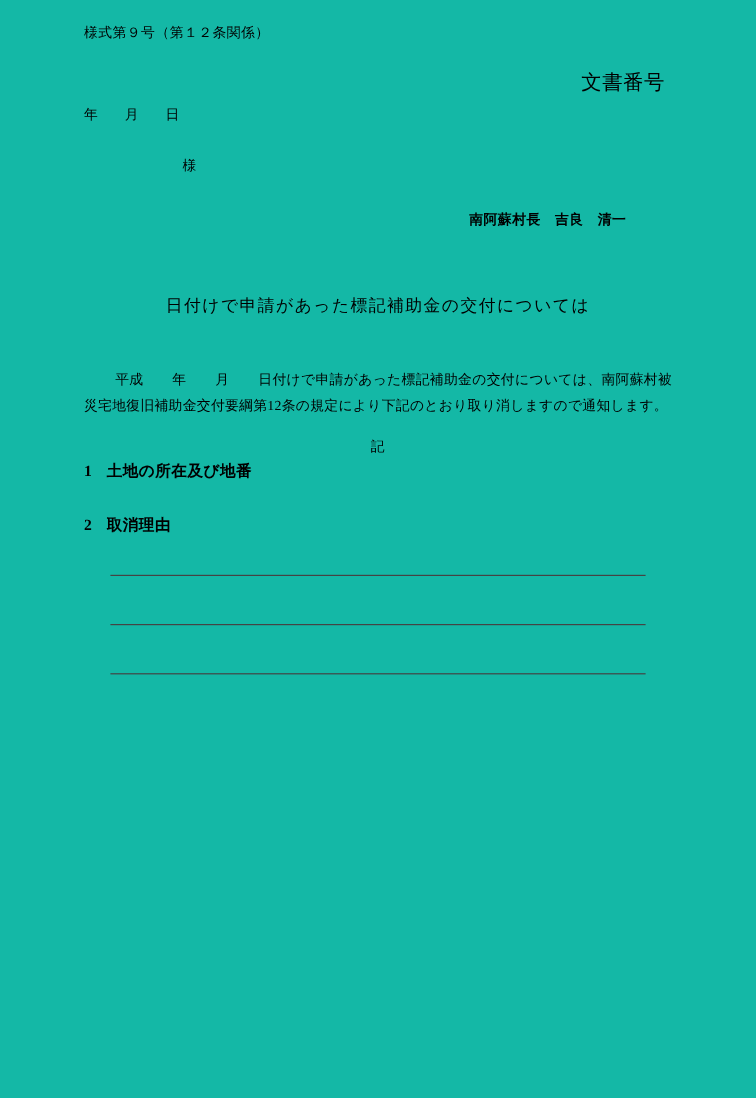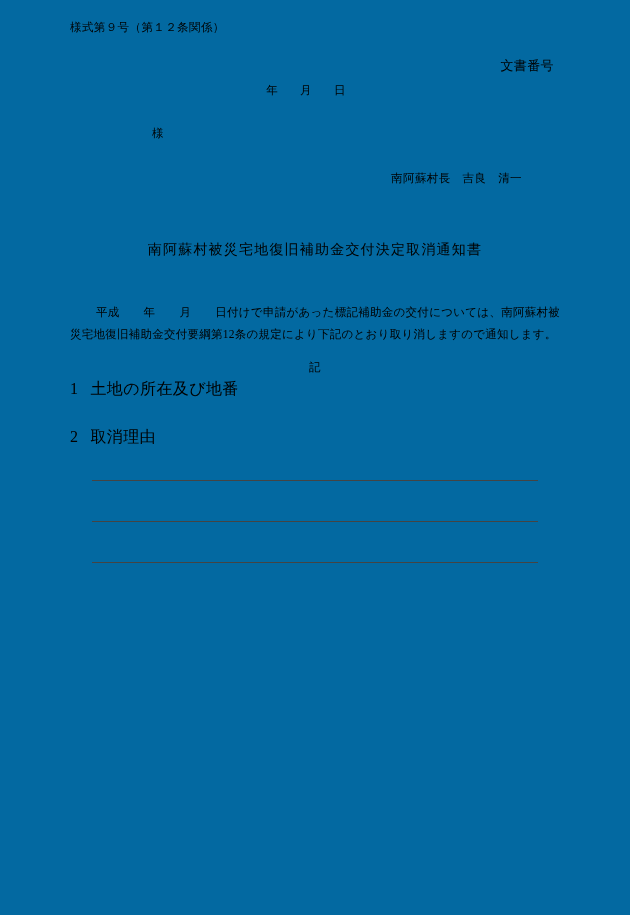--- a/index.html
+++ b/index.html
@@ -8,47 +8,47 @@
     background: #ffffff;
   }
   body {
     font-family: "Liberation Serif", "DejaVu Serif", serif;
     color: #000000;
   }
   .page {
     position: relative;
     width: 630px;
     height: 915px;
-    background: #0369a1;
+    background: #14b8a6;
     overflow: hidden;
   }
   .doc {
     position: absolute;
     left: 0;
     top: 0;
     width: 630px;
     height: 915px;
     box-sizing: border-box;
     padding: 18px 70px 0 70px;
   }
   .form-no {
     font-size: 11.5px;
     letter-spacing: 0.4px;
     margin: 0;
     padding-top: 2px;
   }
   .doc-no {
     text-align: right;
-    font-size: 13px;
+    font-size: 17px;
     letter-spacing: 0.4px;
     margin-top: 22px;
     padding-right: 6px;
   }
   .date-line {
-    text-align: center;
+    text-align: left;
     font-size: 11.5px;
     letter-spacing: 0.4px;
     margin-top: 8px;
     padding-right: 18px;
   }
   .date-line .gap {
     display: inline-block;
     width: 22px;
   }
   .addressee {
@@ -56,20 +56,21 @@
     letter-spacing: 0.4px;
     margin-top: 28px;
     padding-left: 82px;
   }
   .issuer {
     font-size: 11.5px;
     letter-spacing: 0.4px;
     margin-top: 30px;
     text-align: right;
     padding-right: 38px;
+    font-weight: bold;
   }
   .title {
     text-align: center;
     font-size: 14px;
     letter-spacing: 1.2px;
     margin-top: 55px;
   }
   .body-text {
     font-size: 11.5px;
     line-height: 1.95;
@@ -86,23 +87,24 @@
     display: inline-block;
     width: 24px;
   }
   .ki {
     text-align: center;
     font-size: 11.5px;
     letter-spacing: 0.4px;
     margin-top: 14px;
   }
   .item {
-    font-size: 16px;
+    font-size: 13px;
     letter-spacing: 0.4px;
     margin-top: 4px;
+    font-weight: bold;
   }
   .item .num-sp {
     display: inline-block;
     width: 12px;
   }
   .item-2 {
     margin-top: 27px;
   }
   .rules {
     margin-top: 32px;
@@ -129,21 +131,21 @@
     <div class="doc-no">文書番号</div>
 
     <div class="date-line">
       <span>年</span><span class="gap"></span><span>月</span><span class="gap"></span><span>日</span>
     </div>
 
     <div class="addressee">様</div>
 
     <div class="issuer">南阿蘇村長　吉良　清一</div>
 
-    <div class="title">南阿蘇村被災宅地復旧補助金交付決定取消通知書</div>
+    <div class="title">日付けで申請があった標記補助金の交付については</div>
 
     <div class="body-text">
       <span class="indent"></span><span>平成</span><span class="blank"></span><span>年</span><span class="blank"></span><span>月</span><span class="blank"></span><span>日付けで申請があった標記補助金の交付については、南阿蘇村被災宅地</span><span>復旧補助金交付要綱第12条の規定により下記のとおり取り消しますので通知します。</span>
     </div>
 
     <div class="ki">記</div>
 
     <div class="item">
       <span>1</span><span class="num-sp"></span><span>土地の所在及び地番</span>
     </div>

